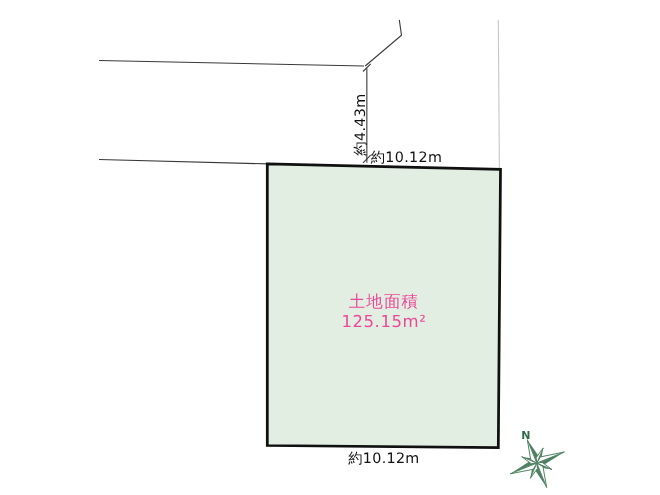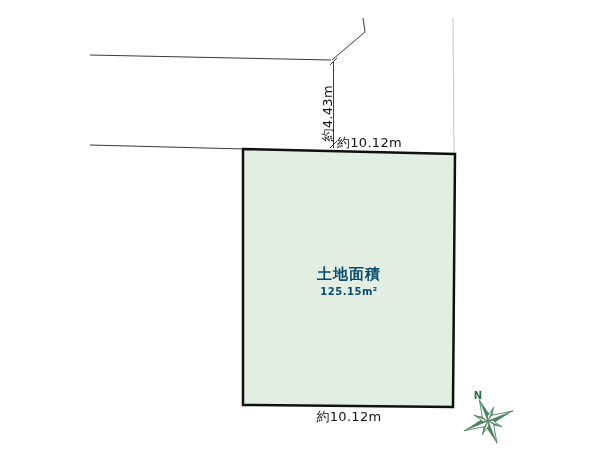--- a/index.html
+++ b/index.html
@@ -47,30 +47,29 @@
     top: 408px;
     width: 100px;
     text-align: center;
   }
   .area-block {
     position: absolute;
     left: 249px;
     top: 265px;
     width: 200px;
     text-align: center;
-    color: #0c4a6e;
-    font-weight: bold;
+    color: #ec4899;
   }
   .area-title {
     font-size: 15px;
     letter-spacing: 1px;
     line-height: 18px;
   }
   .area-value {
-    font-size: 10px;
+    font-size: 15px;
     letter-spacing: 0.5px;
     line-height: 18px;
   }
 </style>
 </head>
 <body>
 
 <div class="canvas">
 
   <svg width="600" height="450" viewBox="0 0 600 450">

